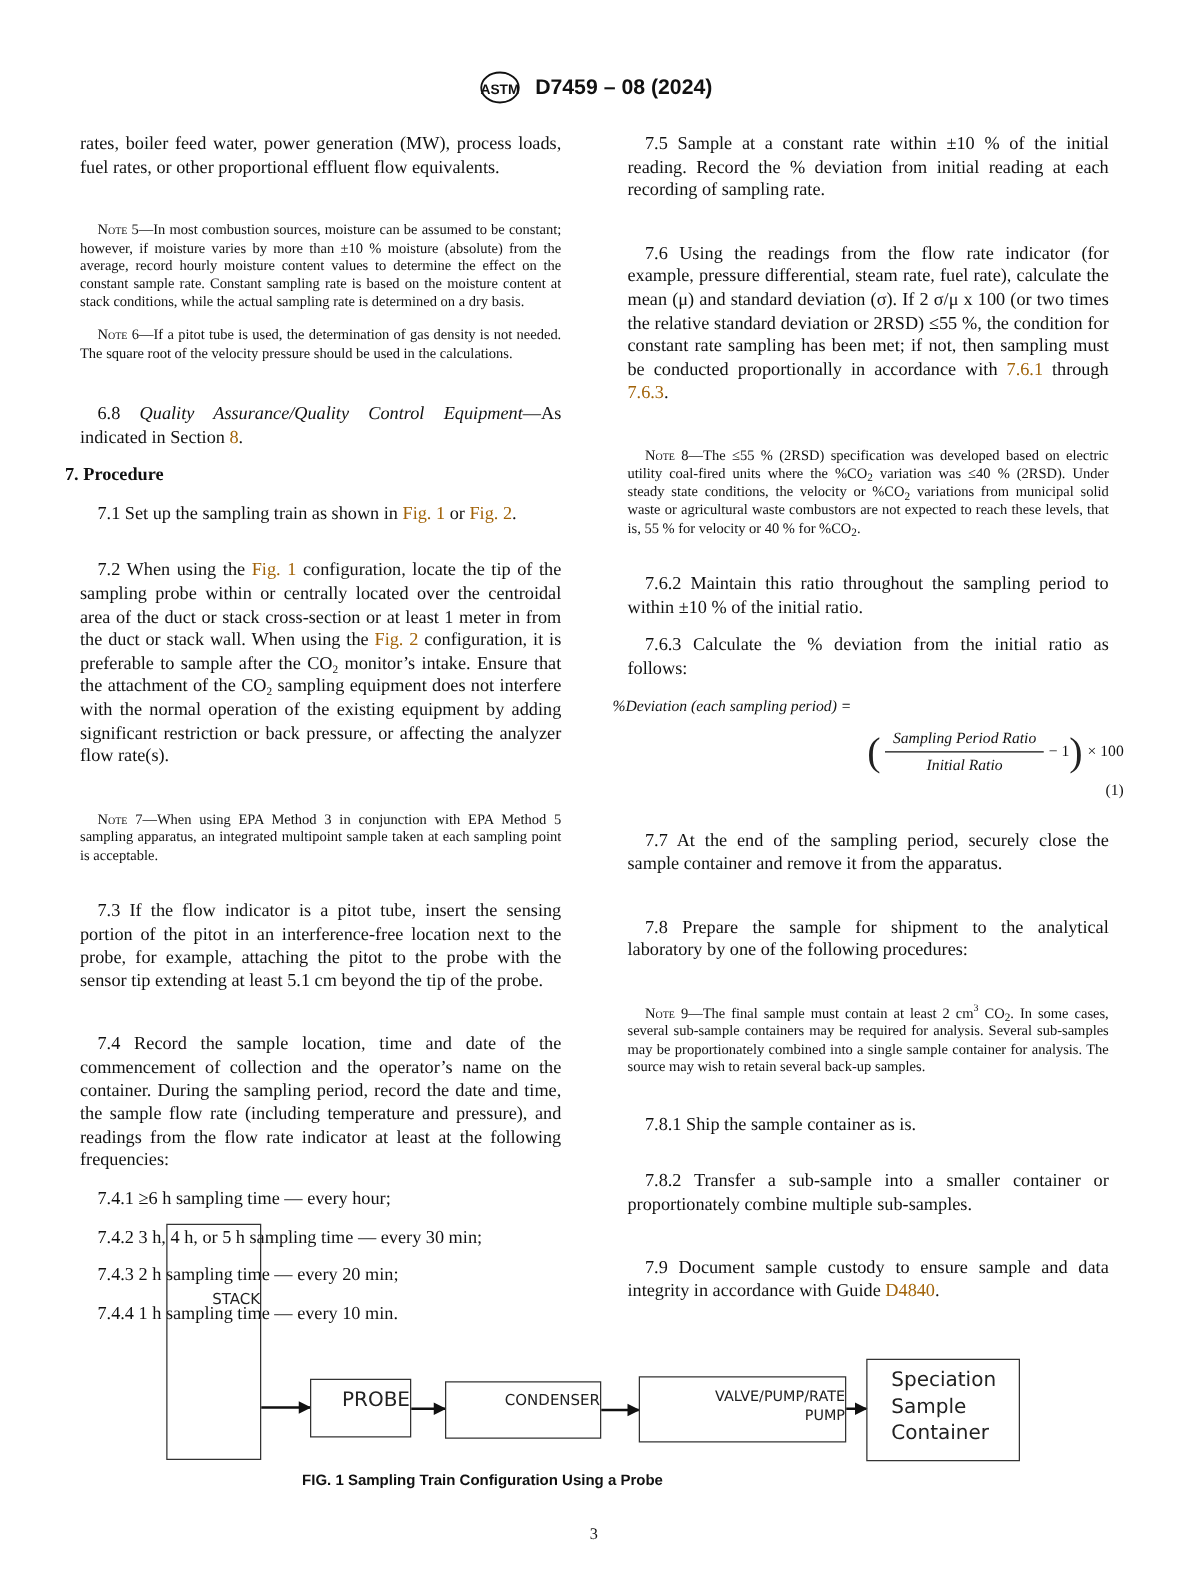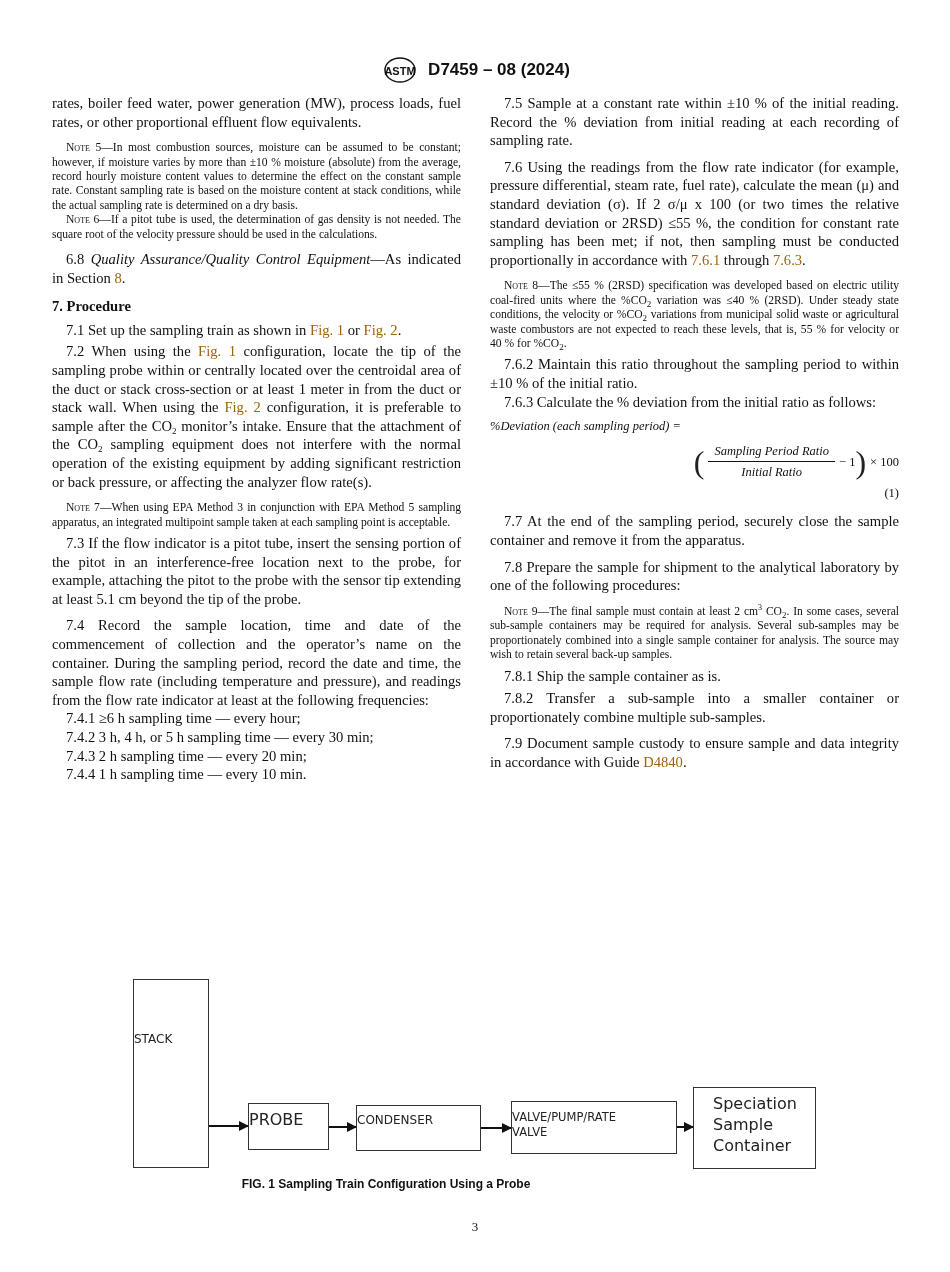--- a/index.html
+++ b/index.html
@@ -3,21 +3,21 @@
 <meta charset="utf-8">
 <style>
   html, body { margin: 0; padding: 0; background: #ffffff; }
   body { width: 950px; height: 1272px; position: relative; overflow: hidden; color: #111; font-family: "Liberation Serif", "DejaVu Serif", serif; }
   .header { position: absolute; top: 56px; left: 0; width: 950px; text-align: center; }
   .header .logo { display: inline-block; vertical-align: middle; width: 40px; height: 28px; margin-right: 4px; }
   .header .title { display: inline-block; vertical-align: middle; font-family: "Liberation Sans", "DejaVu Sans", sans-serif; font-weight: bold; font-size: 17px; }
   .col { position: absolute; top: 94px; font-size: 14.6px; line-height: 18.6px; text-align: justify; }
   .col-left { left: 52px; width: 409px; }
   .col-right { left: 490px; width: 409px; }
-  p { margin: 0; }
+  p { margin: 12px; }
   .ind { text-indent: 14px; }
   .note { font-size: 11.6px; line-height: 14.4px; text-align: justify; }
   .note .sc { font-variant: small-caps; }
   .link { color: #a16207; }
   .sec-head { font-weight: bold; font-size: 14.6px; margin-top: 10px; margin-bottom: 5px; }
   .gap-s { height: 8px; }
   .gap-m { height: 10px; }
   .list-item { padding-left: 14px; text-align: left; }
   sub { font-size: 9px; vertical-align: -3px; line-height: 0; }
   sup { font-size: 8px; vertical-align: 5px; line-height: 0; }
@@ -25,21 +25,21 @@
   .eq-line1 { margin-top: 6px; }
   .eq-line2 { text-align: right; margin-top: 6px; height: 40px; position: relative; }
   .frac-wrap { display: inline-flex; align-items: center; font-size: 12.5px; }
   .paren { font-size: 32px; font-style: normal; font-weight: 100; line-height: 32px; color: #222; }
   .frac { display: inline-flex; flex-direction: column; align-items: center; margin: 0 4px; }
   .frac .num { border-bottom: 1px solid #111; padding: 0 6px 1px; }
   .frac .den { padding-top: 1px; }
   .eq-upright { font-style: normal; }
   .eq-num { text-align: right; font-size: 12.5px; margin-top: 2px; }
   .figure { position: absolute; left: 0; top: 975px; width: 950px; height: 200px; }
-  .box { position: absolute; border: 1.5px solid #333; box-sizing: border-box; font-family: "DejaVu Sans", "Liberation Sans", sans-serif; color: #222; text-align: left; }
+  .box { position: absolute; border: 1.5px solid #333; box-sizing: border-box; font-family: "DejaVu Sans", "Liberation Sans", sans-serif; color: #222; text-align: right; }
   .box span { display: block; }
   .arrow { position: absolute; height: 2px; background: #111; }
   .arrow::after { content: ""; position: absolute; right: -1px; top: -4px; border-left: 10px solid #111; border-top: 5px solid transparent; border-bottom: 5px solid transparent; }
   .caption { position: absolute; top: 1177px; left: 0; width: 772px; text-align: center; font-family: "Liberation Sans", "DejaVu Sans", sans-serif; font-weight: bold; font-size: 12px; }
   .page-num { position: absolute; top: 1219px; left: 0; width: 950px; text-align: center; font-size: 13px; }
 </style>
 </head>
 <body>
 
 <div class="header">
@@ -118,21 +118,21 @@
   <div class="box" style="left:248px; top:128px; width:81px; height:47px; font-size:16px; padding-top:6px;">
     <span>PROBE</span>
   </div>
   <div class="arrow" style="left:329px; top:151px; width:27px;"></div>
   <div class="box" style="left:356px; top:130px; width:125px; height:46px; font-size:12px; padding-top:7px;">
     <span>CONDENSER</span>
   </div>
   <div class="arrow" style="left:481px; top:152px; width:30px;"></div>
   <div class="box" style="left:511px; top:126px; width:166px; height:53px; font-size:11.5px; padding-top:8px; line-height:15px;">
     <span>VALVE/PUMP/RATE</span>
-    <span>VALVE</span>
+    <span>PUMP</span>
   </div>
   <div class="arrow" style="left:677px; top:151px; width:16px;"></div>
   <div class="box" style="left:693px; top:112px; width:123px; height:82px; font-size:16px; text-align:left; padding:5px 0 0 19px; line-height:21px;">
     <span>Speciation</span>
     <span>Sample</span>
     <span>Container</span>
   </div>
 </div>
 
 <div class="caption">FIG. 1 Sampling Train Configuration Using a Probe</div>

